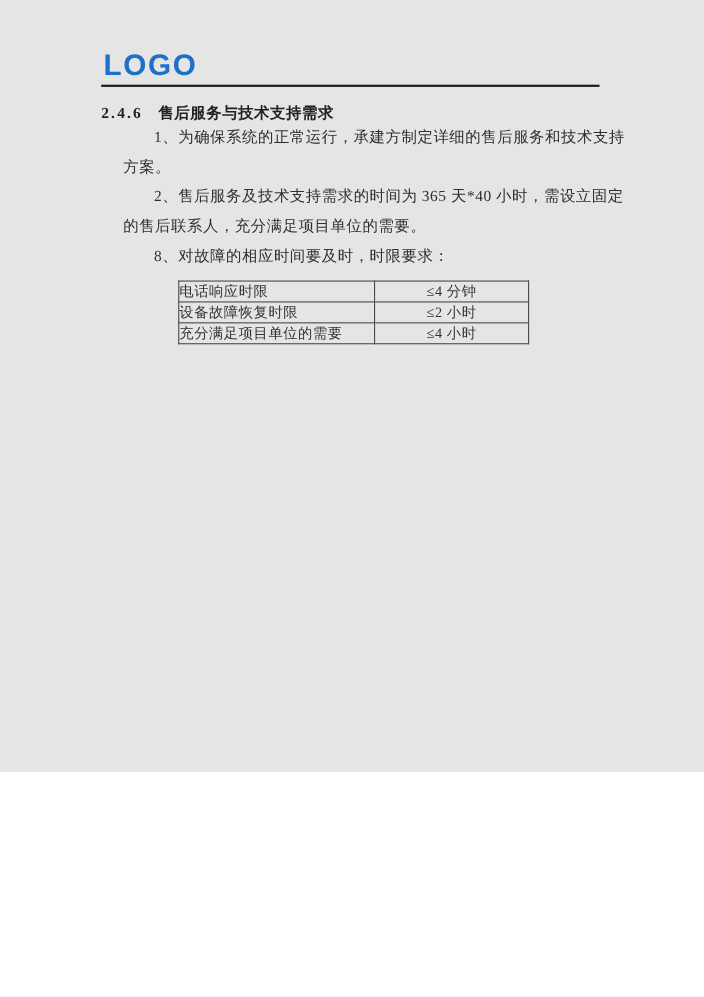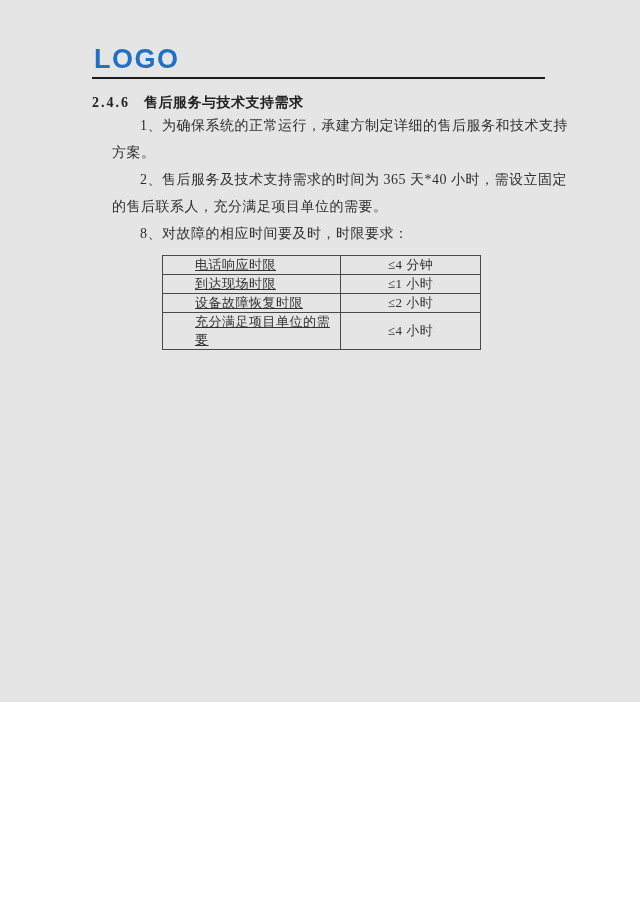--- a/index.html
+++ b/index.html
@@ -45,21 +45,21 @@
     table-layout:fixed;
   }
   .limits-table td {
     border:1px solid #4a4a4a;
     font-size:13px;
     height:18px;
     line-height:18px;
     color:#333333;
     letter-spacing:0.5px;
   }
-  .limits-table td.col-item  { width:178px; padding-left:32px; text-align:left;text-decoration:underline; }
+  .limits-table td.col-item  { width:178px; text-align:left; }
   .limits-table td.col-limit { width:140px; text-align:center; }
   .page-number {
     position:absolute; left:0; top:823px; width:100%;
     text-align:center;
     font-size:11px; color:#5a5a5a;
     font-family:"Liberation Serif","DejaVu Serif",serif;
   }
 </style>
 </head>
 <body>
@@ -80,24 +80,20 @@
     <p>8、对故障的相应时间要及时，时限要求：</p>
   </div>
 
   <table class="limits-table">
     <tbody>
       <tr>
         <td class="col-item">电话响应时限</td>
         <td class="col-limit">≤4 分钟</td>
       </tr>
       <tr>
-        <td class="col-item">到达现场时限</td>
-        <td class="col-limit">≤1 小时</td>
-      </tr>
-      <tr>
         <td class="col-item">设备故障恢复时限</td>
         <td class="col-limit">≤2 小时</td>
       </tr>
       <tr>
         <td class="col-item">充分满足项目单位的需要</td>
         <td class="col-limit">≤4 小时</td>
       </tr>
     </tbody>
   </table>
 

